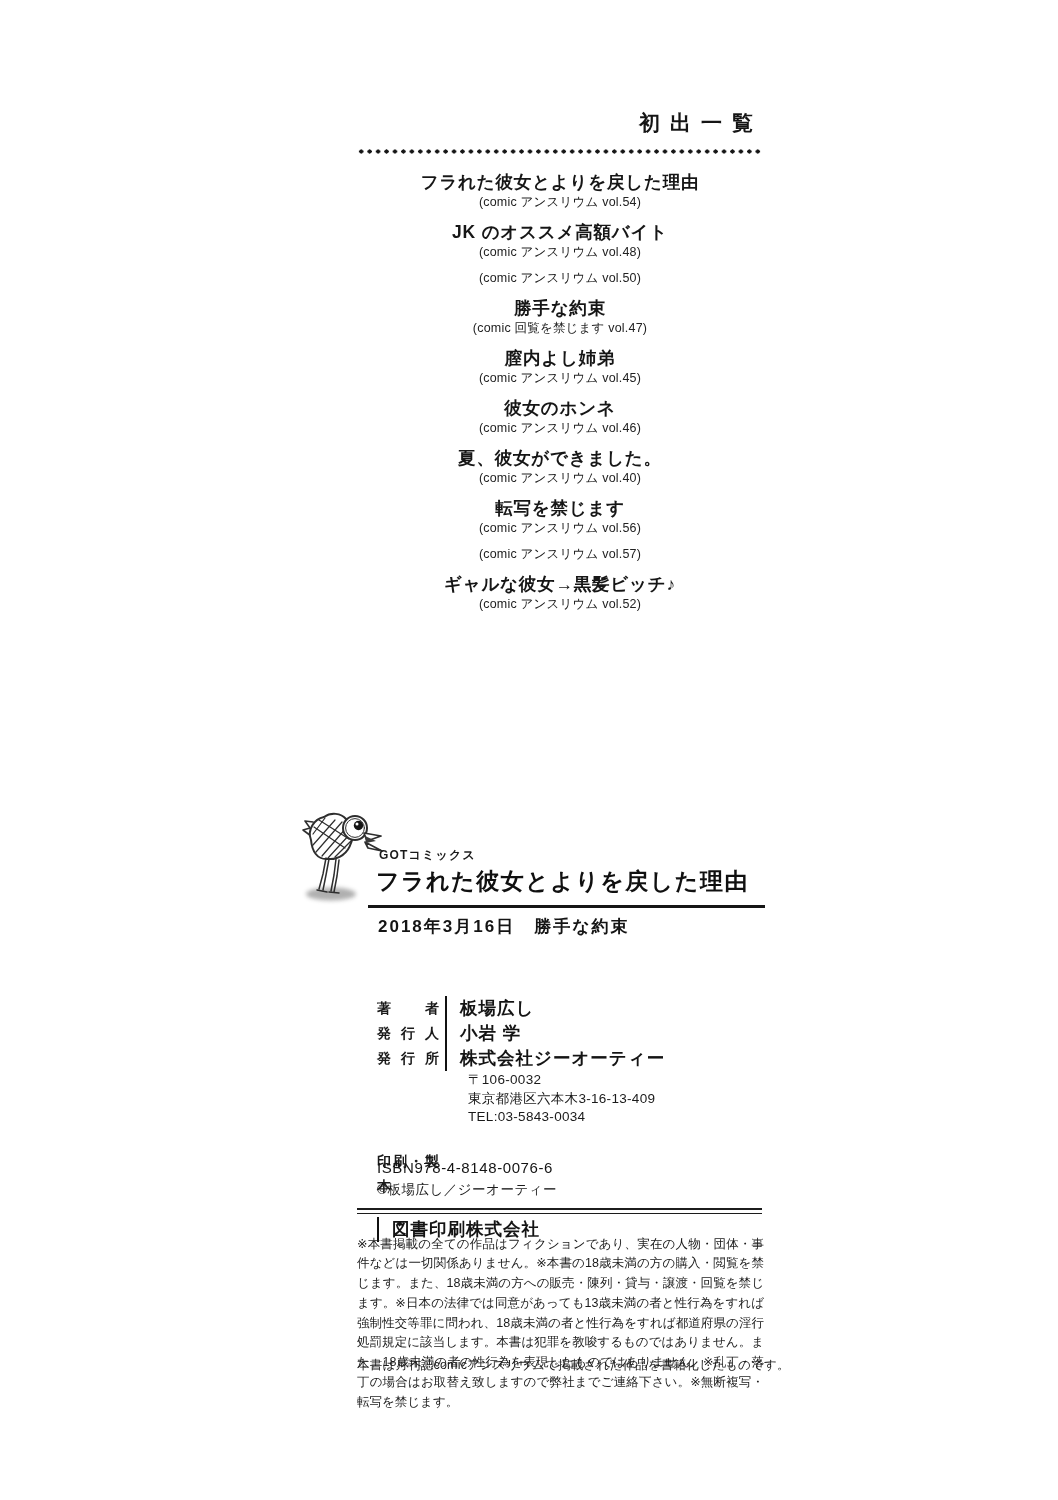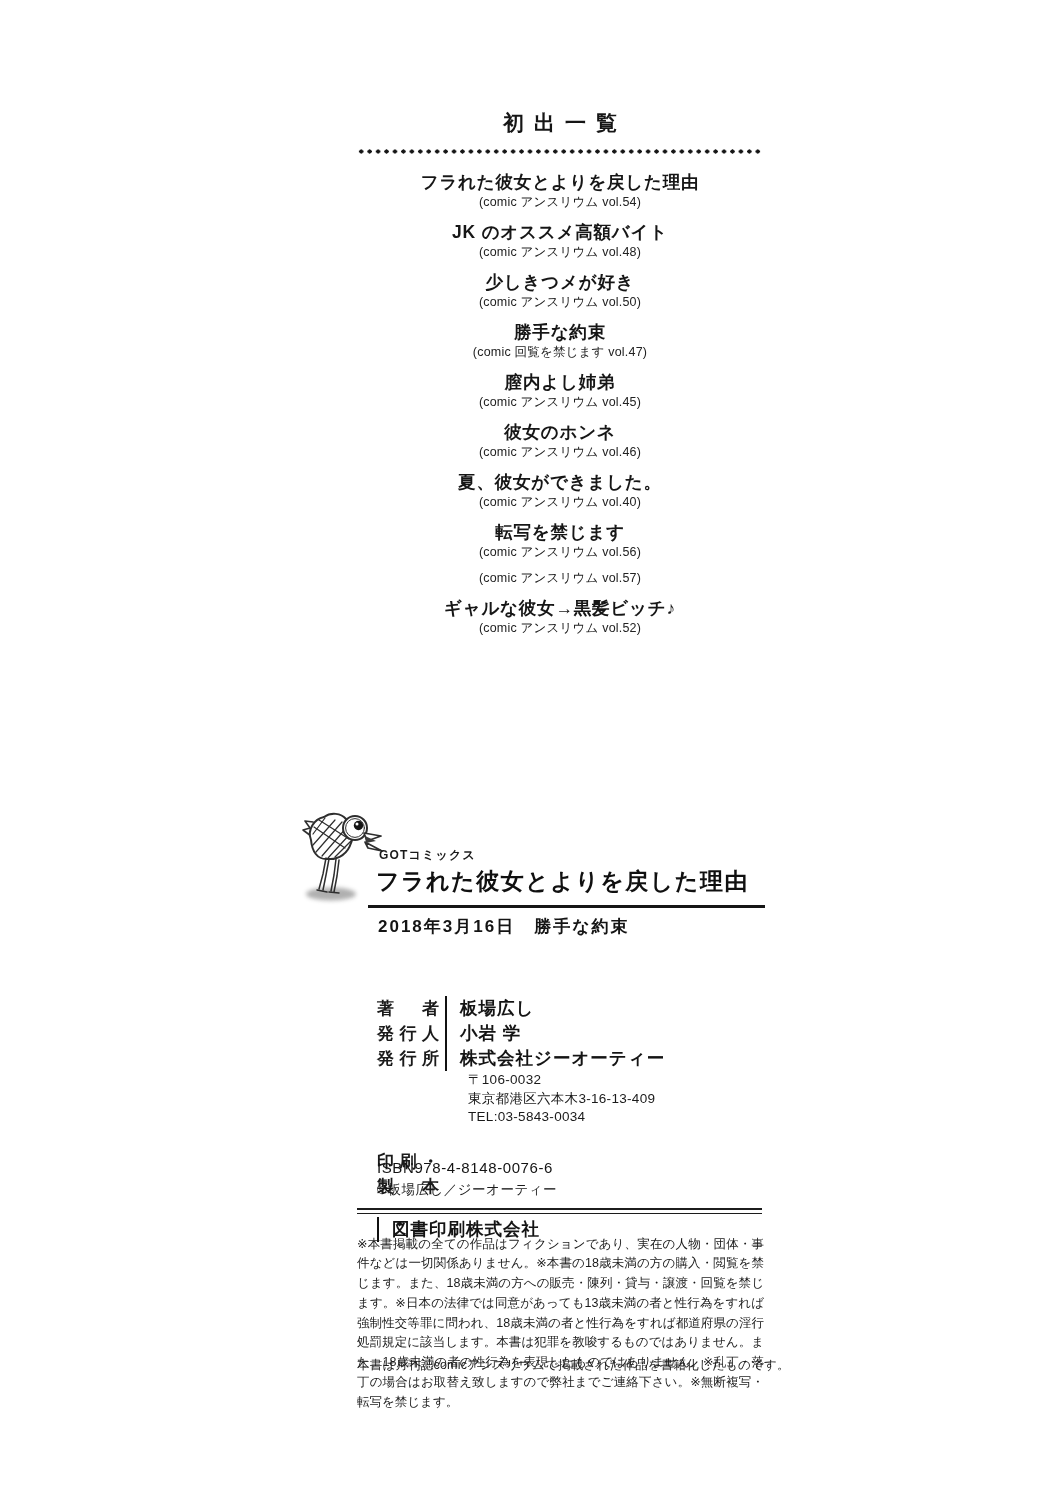--- a/index.html
+++ b/index.html
@@ -7,21 +7,21 @@
     width:1058px;height:1500px;
     font-family:"Liberation Sans","DejaVu Sans",sans-serif;
     color:#111;
   }
   .page{position:relative;width:1058px;height:1500px;background:#ffffff;overflow:hidden;}
 
   
   .first-pub{position:absolute;left:357px;top:106px;width:406px;text-align:center;}
   .fp-heading{
     font-size:21px;font-weight:bold;letter-spacing:10px;padding-left:10px;
-    line-height:34px;color:#151515;
+    line-height:34px;color:#151515;text-align:right;
   }
   .fp-divider{
     height:5px;margin:9px 0 17px;
     background-image:radial-gradient(circle,#161616 1.9px,rgba(0,0,0,0) 2.3px);
     background-size:8.45px 5px;background-repeat:repeat-x;background-position:0 center;
   }
   .fp-item{margin-bottom:11px;}
   .fp-title{font-size:17.5px;font-weight:bold;letter-spacing:0.8px;line-height:22px;color:#161616;}
   .fp-source{font-size:12.5px;line-height:15px;margin-top:2px;letter-spacing:0.2px;color:#222;}
 
@@ -30,21 +30,21 @@
   .got-label{position:absolute;left:379px;top:847px;font-size:12px;font-weight:600;letter-spacing:1.2px;color:#1a1a1a;}
   .book-title{position:absolute;left:376px;top:866px;font-size:23px;font-weight:bold;letter-spacing:1.5px;color:#101010;white-space:nowrap;}
   .title-rule{position:absolute;left:368px;top:905px;width:397px;border-top:3px solid #161616;}
   .edition{position:absolute;left:378px;top:915px;font-size:17px;font-weight:600;letter-spacing:2px;color:#141414;white-space:nowrap;}
 
   
   .credits{position:absolute;left:377px;top:996px;width:410px;}
   .credit-row{display:flex;align-items:stretch;}
   .credit-row.print{margin-top:22px;flex-direction:column;}
   .credit-label{
-    width:62px;flex:0 0 62px;font-size:17px;font-weight:600;line-height:25px;
+    width:62px;flex:0 0 62px;font-size:14px;font-weight:600;line-height:25px;
     text-align:justify;text-align-last:justify;color:#1a1a1a;
   }
   .credit-sep{width:6px;flex:0 0 6px;}
   .credit-value{
     border-left:2.5px solid #111;padding-left:13px;
     font-size:17.5px;font-weight:600;line-height:25px;letter-spacing:1px;color:#141414;white-space:nowrap;
   }
   .credit-details{padding-left:91px;font-size:13.5px;font-weight:500;line-height:18.5px;letter-spacing:0.3px;color:#1a1a1a;}
 
   .isbn{position:absolute;left:377px;top:1159px;font-size:15px;font-weight:400;letter-spacing:0.6px;color:#141414;}
@@ -71,21 +71,20 @@
 
     <div class="fp-item">
       <div class="fp-title">フラれた彼女とよりを戻した理由</div>
       <div class="fp-source">(comic アンスリウム vol.54)</div>
     </div>
     <div class="fp-item">
       <div class="fp-title">JK のオススメ高額バイト</div>
       <div class="fp-source">(comic アンスリウム vol.48)</div>
     </div>
     <div class="fp-item">
-      <div class="fp-title">少しきつメが好き</div>
       <div class="fp-source">(comic アンスリウム vol.50)</div>
     </div>
     <div class="fp-item">
       <div class="fp-title">勝手な約束</div>
       <div class="fp-source">(comic 回覧を禁じます vol.47)</div>
     </div>
     <div class="fp-item">
       <div class="fp-title">膣内よし姉弟</div>
       <div class="fp-source">(comic アンスリウム vol.45)</div>
     </div>

